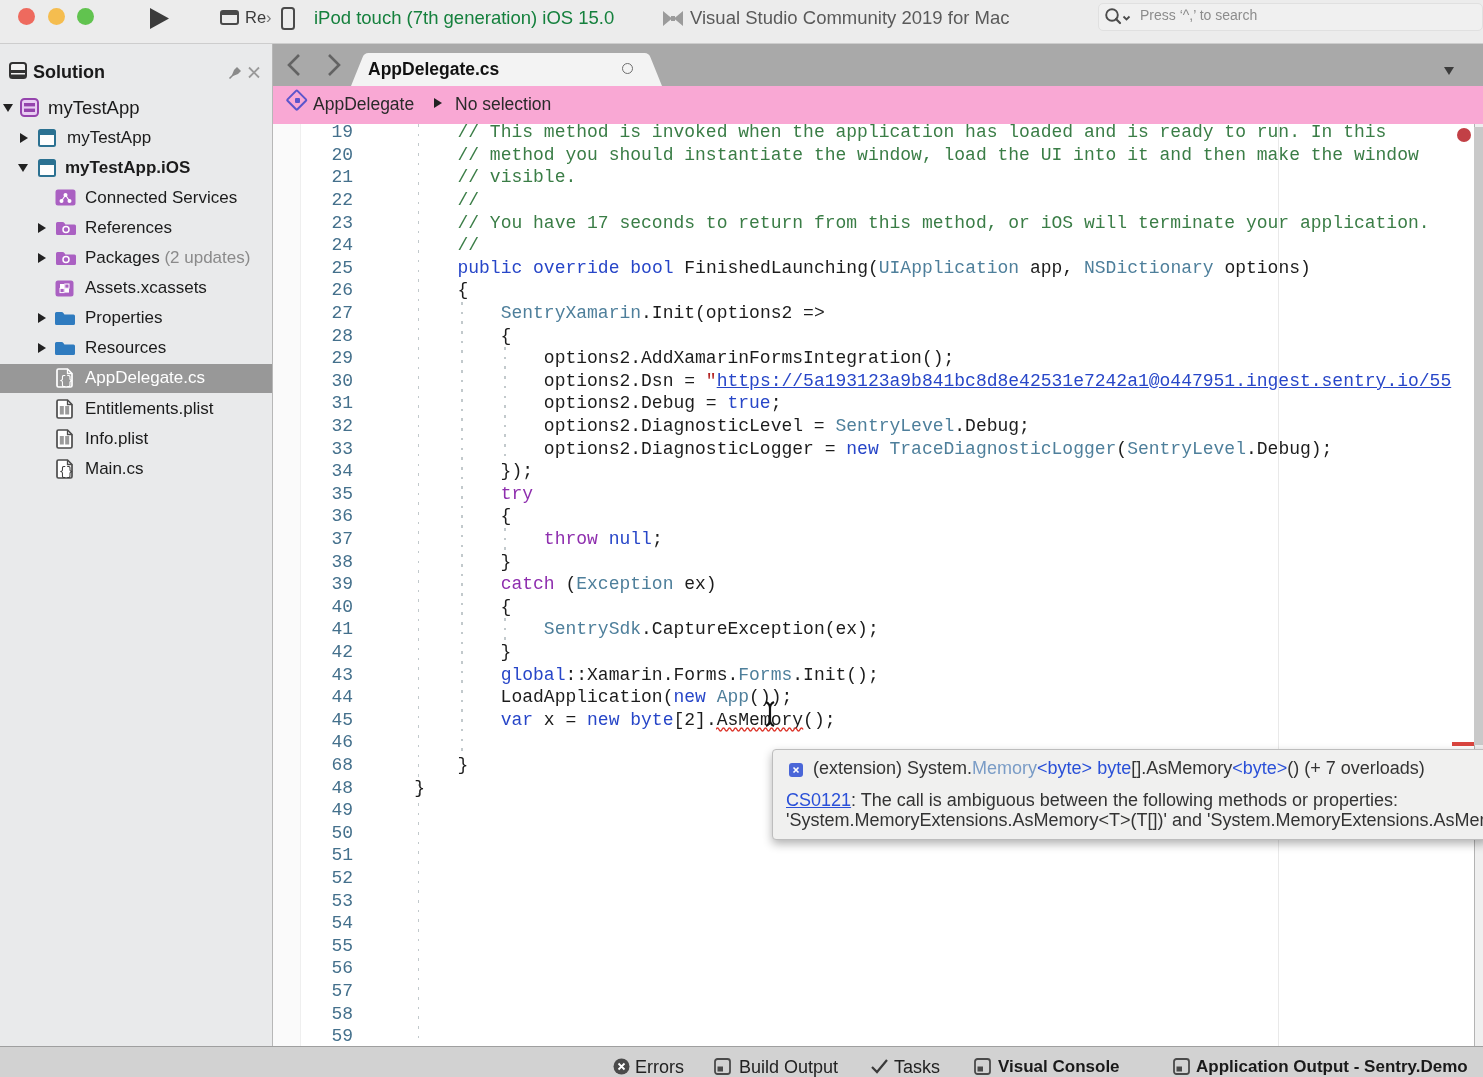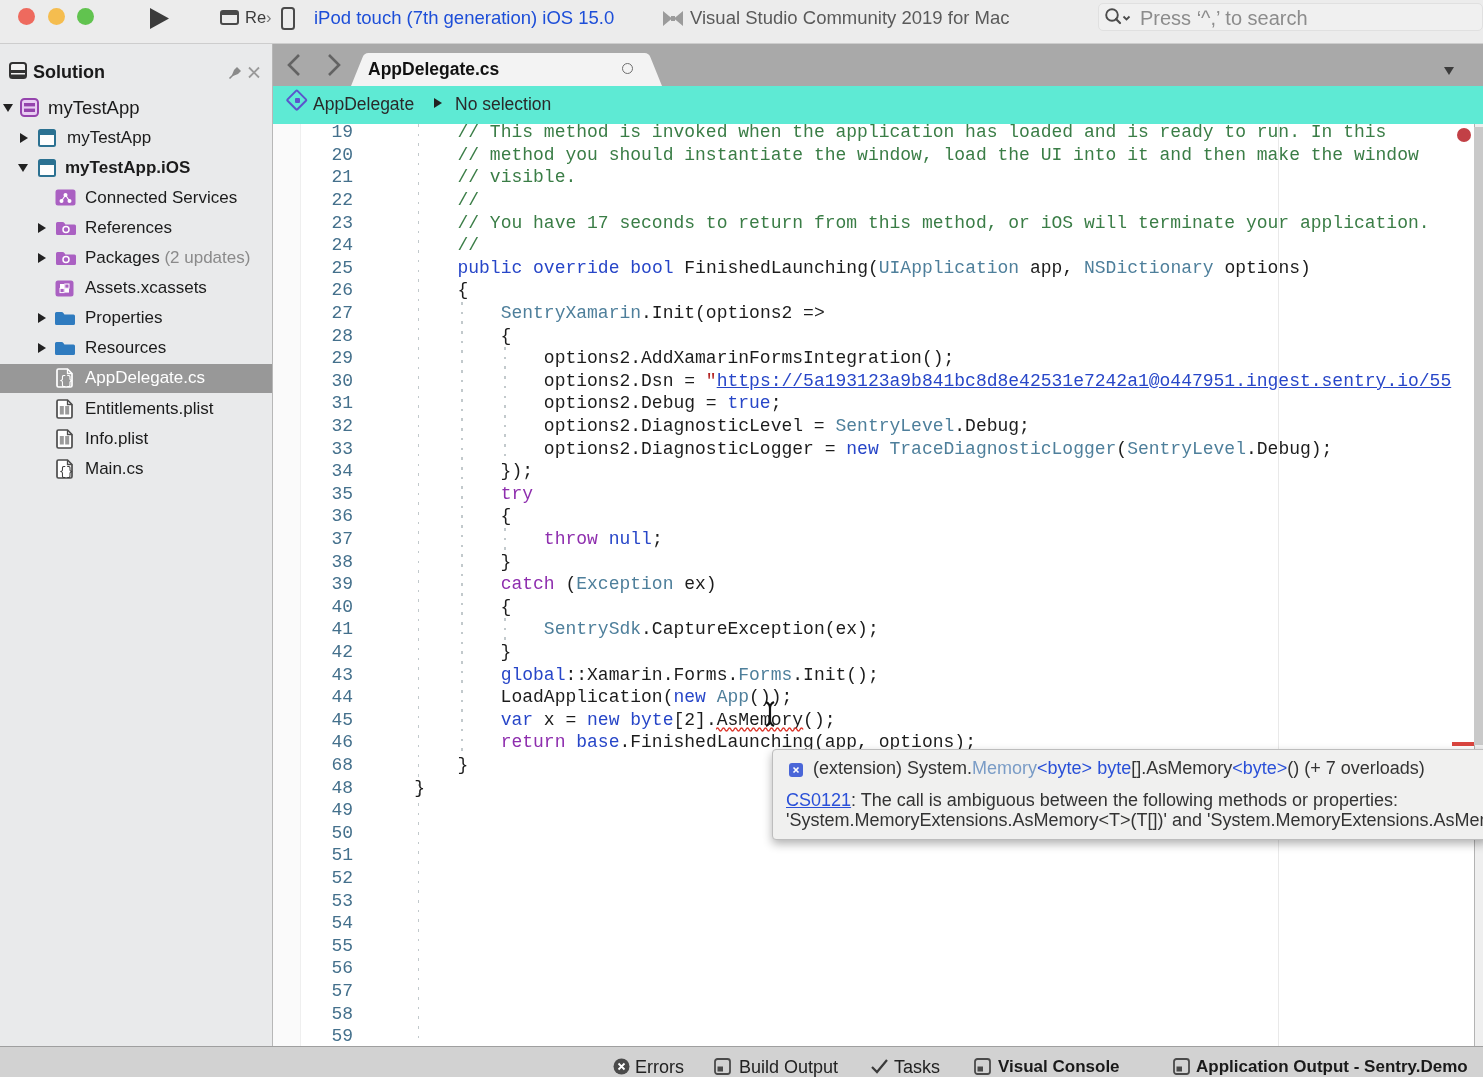--- a/index.html
+++ b/index.html
@@ -1,20 +1,20 @@
 <!DOCTYPE html>
 <html><head>
 <meta charset="utf-8">
 <style>
   html,body{margin:0;padding:0;width:1483px;height:1077px;overflow:hidden;background:#fff;
     font-family:"Liberation Sans",sans-serif;}
   .abs{position:absolute;}
   #titlebar{left:0;top:0;width:1483px;height:44px;background:#ececec;border-bottom:1px solid #cdcdcd;box-sizing:border-box;}
   #tabbar{left:273px;top:44px;width:1210px;height:42px;background:#a9a9a9;}
-  #crumb{left:273px;top:86px;width:1210px;height:50px;background:#5eead4;border-bottom:1px solid #e2e2e2;box-sizing:border-box;}
+  #crumb{left:273px;top:86px;width:1210px;height:50px;background:#f9a8d4;border-bottom:1px solid #e2e2e2;box-sizing:border-box;}
   #editor{left:273px;top:124px;width:1210px;height:922px;background:#ffffff;}
   #sidebar{left:0;top:44px;width:273px;height:1002px;background:#e9eaeb;border-right:1px solid #b7b7b7;box-sizing:border-box;}
   #bottombar{left:0;top:1046px;width:1483px;height:31px;background:#d2d2d2;border-top:1px solid #9f9f9f;box-sizing:border-box;}
   .ln{position:absolute;white-space:pre;font-family:"Liberation Mono",monospace;font-size:18px;line-height:22.6px;color:#1c1c1c;}
   .num{position:absolute;width:77px;text-align:right;font-family:"Liberation Mono",monospace;font-size:18px;line-height:22.6px;color:#44708c;}
   .k{color:#2746c8}.p{color:#8e2eae}.t{color:#4e7f9b}.c{color:#3a7d46}.q{color:#b22222}
   .u{color:#2746c8;text-decoration:underline}
   .guide{position:absolute;width:1.6px;background:repeating-linear-gradient(to bottom,#c2c9cc 0,#c2c9cc 2.6px,transparent 2.6px,transparent 9.7px);}
   .tlabel{position:absolute;font-size:17px;line-height:20px;color:#1b1b1b;white-space:nowrap;}
   .arr-r{position:absolute;width:0;height:0;border-left:8px solid #222;border-top:5px solid transparent;border-bottom:5px solid transparent;}
@@ -25,33 +25,33 @@
 <div class="abs" id="titlebar">
   <div class="abs" style="left:17.5px;top:8px;width:17px;height:17px;border-radius:50%;background:#ee6a5e;"></div>
   <div class="abs" style="left:48px;top:8px;width:17px;height:17px;border-radius:50%;background:#f5bd4f;"></div>
   <div class="abs" style="left:77px;top:8px;width:17px;height:17px;border-radius:50%;background:#61c34f;"></div>
   <svg class="abs" style="left:148px;top:7px;" width="23" height="23" viewBox="0 0 23 23">
       <polygon points="2,1 21,11.5 2,22" fill="#3c3c3c"></polygon>
     </svg>
   <div class="abs" style="left:220px;top:10px;width:19px;height:15px;border:2px solid #4a4a4a;border-top-width:5px;border-radius:3px;box-sizing:border-box;"></div>
   <div class="abs" style="left:245px;top:8px;font-size:16.5px;color:#3c3c3c;">Re<span style="color:#777;">›</span></div>
   <div class="abs" style="left:281px;top:7px;width:14px;height:23px;border:2px solid #4a4a4a;border-radius:3.5px;box-sizing:border-box;"></div>
-  <div class="abs" style="left:314px;top:7px;font-size:18.5px;color:#1d4ed8;">iPod touch (7th generation) iOS 15.0</div>
+  <div class="abs" style="left:314px;top:7px;font-size:18.5px;color:#15803d;">iPod touch (7th generation) iOS 15.0</div>
   <svg class="abs" style="left:662px;top:10px;" width="22" height="17" viewBox="0 0 22 17">
       <path d="M1,1 L10,8.5 L1,16 Z M21,1 L12,8.5 L21,16 Z" fill="#9b9b9b"></path>
       <rect x="9" y="6" width="4" height="5" fill="#9b9b9b"></rect>
     </svg>
   <div class="abs" style="left:690px;top:7px;font-size:18.5px;color:#5a5a5a;">Visual Studio Community 2019 for Mac</div>
   <div class="abs" style="left:1098px;top:3px;width:385px;height:28px;background:#f0f0f0;border:1px solid #e0e0e0;border-radius:5px;box-sizing:border-box;"></div>
   <svg class="abs" style="left:1104px;top:7px;" width="28" height="20" viewBox="0 0 28 20">
       <circle cx="8" cy="8" r="5.8" fill="none" stroke="#4c4c4c" stroke-width="1.9"></circle>
       <line x1="12" y1="12" x2="16" y2="16" stroke="#4c4c4c" stroke-width="2.2" stroke-linecap="round"></line>
       <polyline points="19.5,9.5 22.5,12.5 25.5,9.5" fill="none" stroke="#4c4c4c" stroke-width="1.8"></polyline>
     </svg>
-  <div class="abs" style="left:1140px;top:7px;font-size:20px;color:#8c8c8c;">Press ‘^,’ to search</div>
+  <div class="abs" style="left:1140px;top:7px;font-size:14px;color:#8c8c8c;">Press ‘^,’ to search</div>
 </div>
 <div class="abs" id="tabbar">
   <svg class="abs" style="left:13px;top:9px;" width="16" height="24" viewBox="0 0 16 24">
       <polyline points="13,2 3,12 13,22" fill="none" stroke="#636363" stroke-width="2.6"></polyline>
     </svg>
   <svg class="abs" style="left:53px;top:9px;" width="16" height="24" viewBox="0 0 16 24">
       <polyline points="3,2 13,12 3,22" fill="none" stroke="#636363" stroke-width="2.6"></polyline>
     </svg>
   <svg class="abs" style="left:78px;top:9px;" width="311" height="33" viewBox="0 0 311 33">
       <path d="M0,33 L11.5,4.5 Q13,0 17.5,0 L293.5,0 Q298,0 299.5,4.5 L311,33 Z" fill="#f3f3f3"></path>
@@ -140,21 +140,20 @@
   <div class="ln" style="left:98px;top:381.4px;">            {</div>
   <div class="ln" style="left:98px;top:404px;">                <span class="p">throw</span> <span class="k">null</span>;</div>
   <div class="ln" style="left:98px;top:426.6px;">            }</div>
   <div class="ln" style="left:98px;top:449.2px;">            <span class="p">catch</span> (<span class="t">Exception</span> ex)</div>
   <div class="ln" style="left:98px;top:471.8px;">            {</div>
   <div class="ln" style="left:98px;top:494.4px;">                <span class="t">SentrySdk</span>.CaptureException(ex);</div>
   <div class="ln" style="left:98px;top:517px;">            }</div>
   <div class="ln" style="left:98px;top:539.6px;">            <span class="k">global</span>::Xamarin.Forms.<span class="t">Forms</span>.Init();</div>
   <div class="ln" style="left:98px;top:562.2px;">            LoadApplication(<span class="k">new</span> <span class="t">App</span>());</div>
   <div class="ln" style="left:98px;top:584.8px;">            <span class="k">var</span> x = <span class="k">new</span> <span class="k">byte</span>[2].AsMemory();</div>
-  <div class="ln" style="left:98px;top:607.4px;">            <span class="p">return</span> <span class="k">base</span>.FinishedLaunching(app, options);</div>
   <div class="ln" style="left:98px;top:630px;">        }</div>
   <div class="ln" style="left:98px;top:652.6px;">    }</div>
   <svg class="abs" style="left:443px;top:601px;" width="88" height="8" viewBox="0 0 88 8">
       <path d="M0,4.5 Q1.5,1.5 3,4.5 T6,4.5 T9,4.5 T12,4.5 T15,4.5 T18,4.5 T21,4.5 T24,4.5 T27,4.5 T30,4.5 T33,4.5 T36,4.5 T39,4.5 T42,4.5 T45,4.5 T48,4.5 T51,4.5 T54,4.5 T57,4.5 T60,4.5 T63,4.5 T66,4.5 T69,4.5 T72,4.5 T75,4.5 T78,4.5 T81,4.5 T84,4.5 T87,4.5" fill="none" stroke="#dd3a30" stroke-width="1.5"></path>
     </svg>
   <svg class="abs" style="left:490px;top:576px;" width="14" height="28" viewBox="0 0 14 28">
       <path d="M3,2 Q7,4 7,8 L7,20 Q7,24 3,26 M11,2 Q7,4 7,8 M11,26 Q7,24 7,20" fill="none" stroke="#111" stroke-width="2.2"></path>
     </svg>
 </div>
 <div class="abs" id="sidebar">

